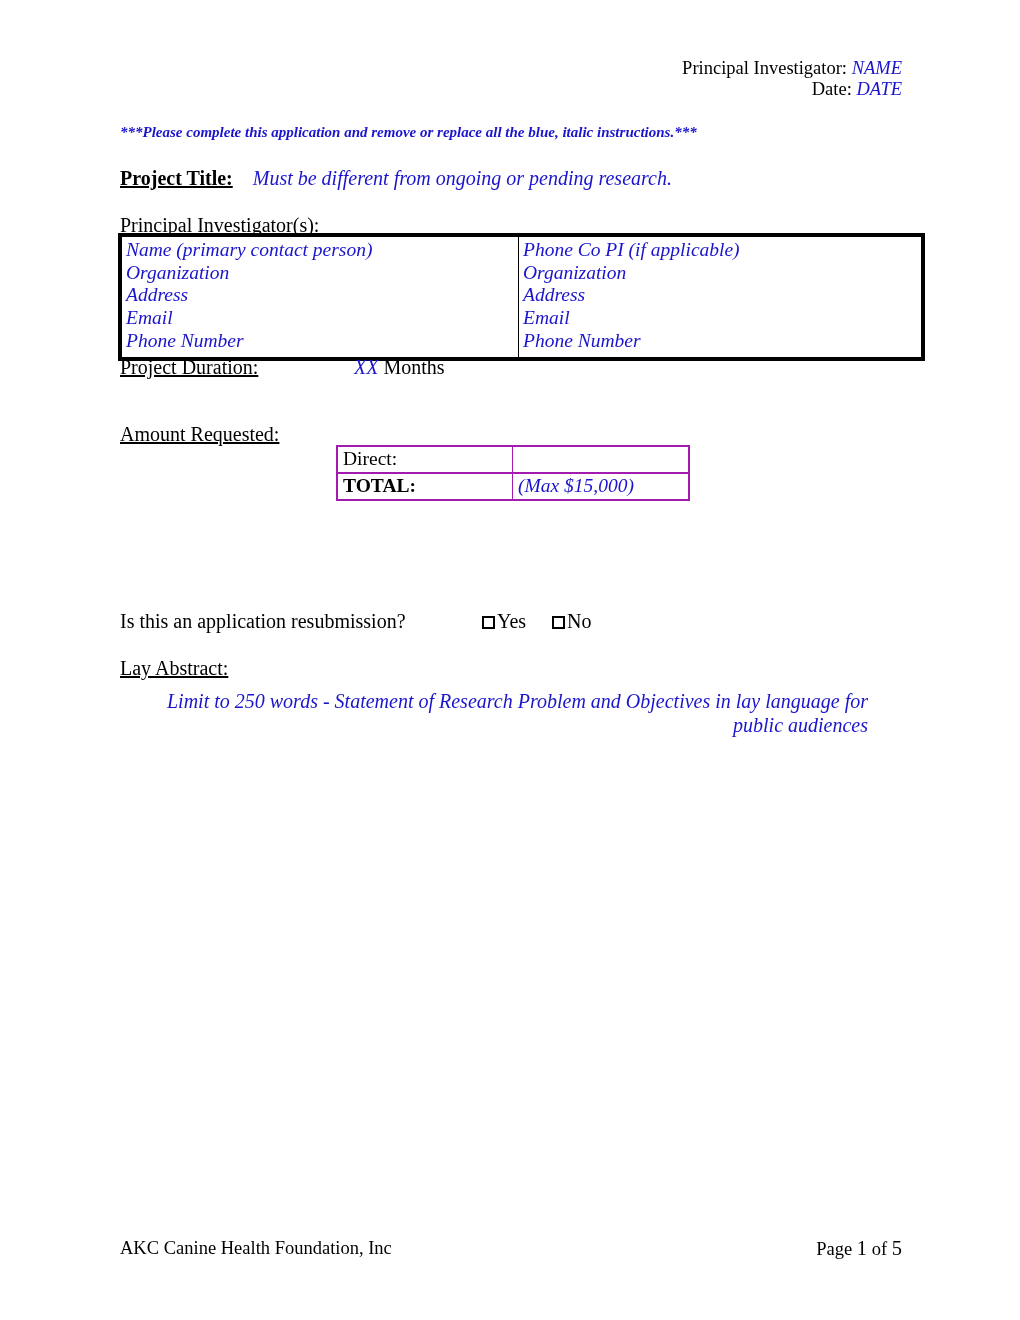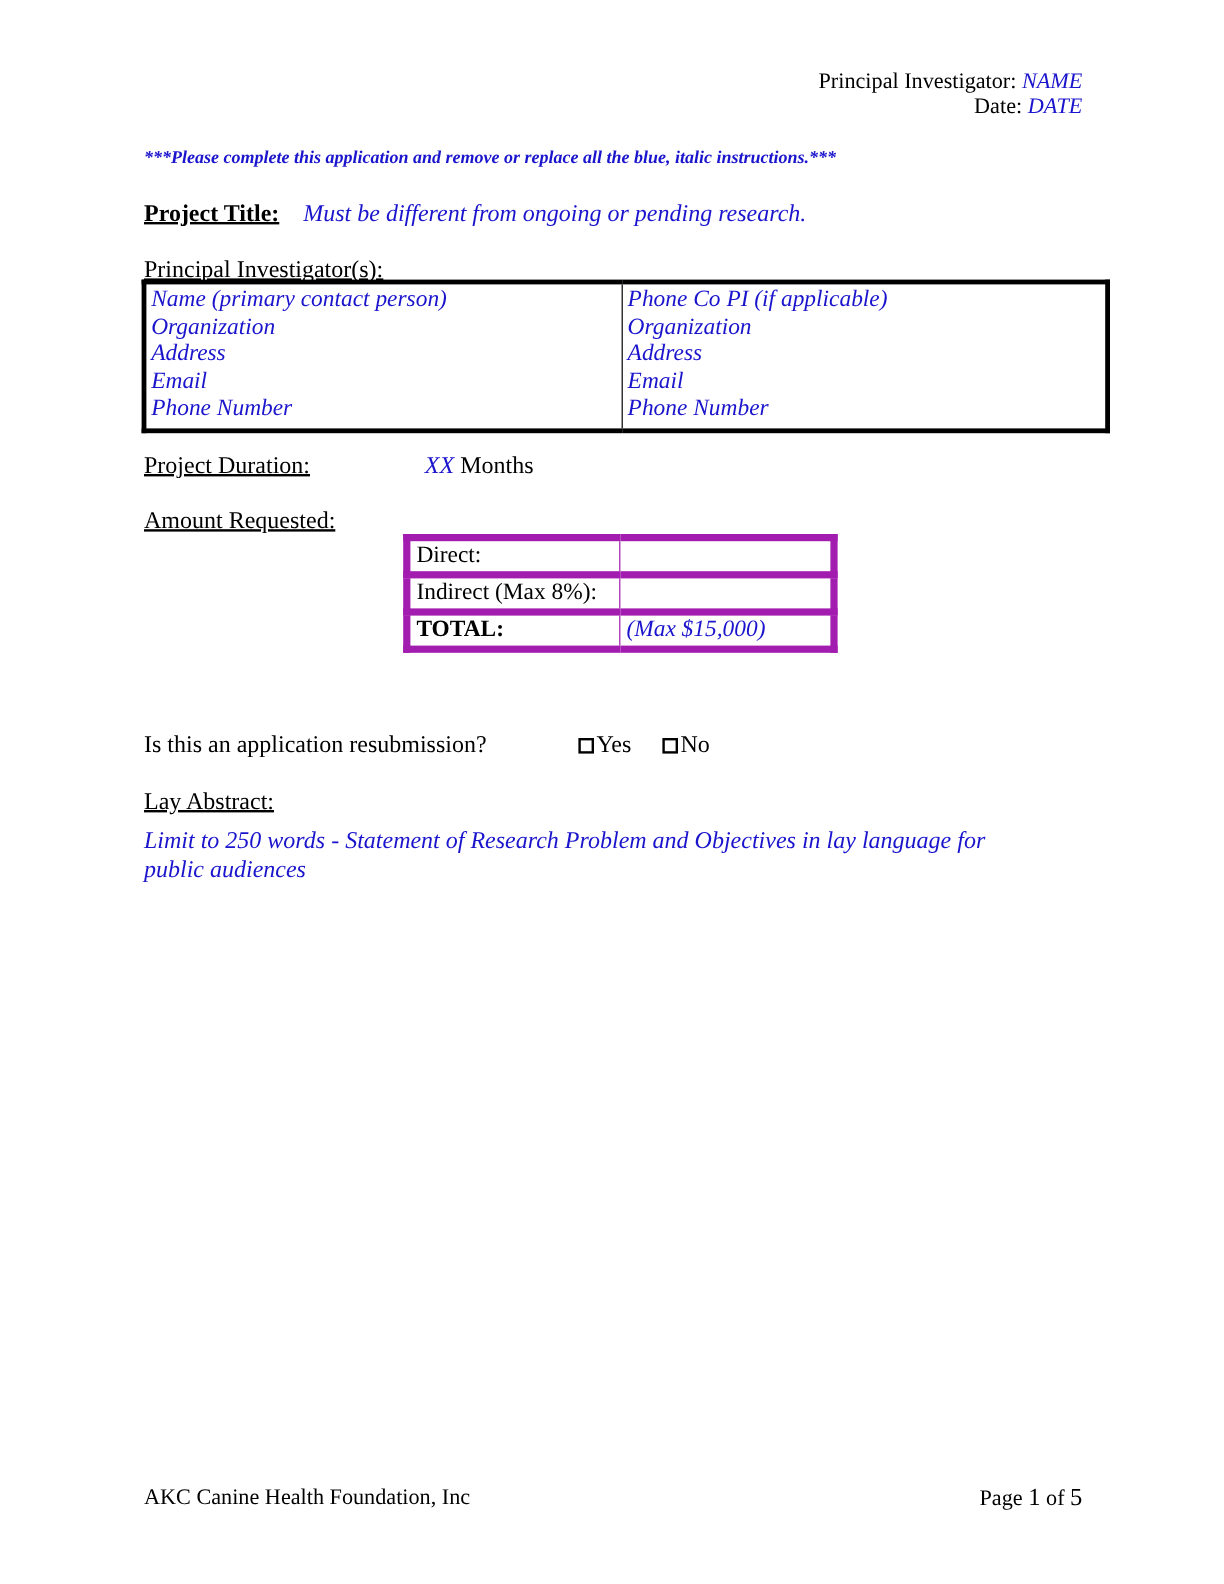--- a/index.html
+++ b/index.html
@@ -98,21 +98,21 @@
     font-style: italic;
     line-height: 22.7px;
   }
   .pi-table td.left-cell  { width: 392px; border-right-width: 1px; }
   .pi-table td.right-cell { width: 398px; border-left-width: 1px; }
   .pi-table .cell-line { display: block; white-space: nowrap; }
 
   
   .duration-row {
     left: 120px;
-    top: 377px;
+    top: 356px;
     width: 600px;
     white-space: nowrap;
   }
   .duration-row .label {
     text-decoration: underline;
     display: inline-block;
     width: 234px;
   }
   .duration-row .qty { color: #1a14cc; font-style: italic; }
 
@@ -126,21 +126,21 @@
   .amount-table {
     position: absolute;
     left: 336px;
     top: 445px;
     width: 349px;
     border-collapse: collapse;
     table-layout: fixed;
     font-size: 19.5px;
   }
   .amount-table td {
-    border: 6px solid #a21caf;
+    border: 2px solid #a21caf;
     height: 22px;
     padding: 1px 0 2px 5px;
     vertical-align: middle;
     line-height: 22px;
     white-space: nowrap;
   }
   .amount-table td.k { width: 169px; border-right-width: 1px; }
   .amount-table td.v { width: 170px; border-left-width: 1px; margin-top: 36px; }
   .amount-table td.total-k { font-weight: bold; }
   .amount-table td.total-v { color: #1a14cc; font-style: italic; }
@@ -174,20 +174,21 @@
   }
   .lay-heading span { text-decoration: underline; }
 
   .lay-body {
     left: 120px;
     top: 690px;
     width: 748px;
     color: #1a14cc;
     font-style: italic;
     line-height: 23.5px;
+    text-align: right;
   }
 
   
   .doc-footer {
     position: absolute;
     left: 120px;
     top: 1238px;
     width: 782px;
     font-size: 18.5px;
     line-height: 21px;
@@ -242,24 +243,20 @@
 
   <div class="body-block amount-heading"><span>Amount Requested:</span></div>
 
   <table class="amount-table">
     <tbody>
       <tr>
         <td class="k">Direct:</td>
         <td class="v"></td>
       </tr>
       <tr>
-        <td class="k">Indirect (Max 8%):</td>
-        <td class="v"></td>
-      </tr>
-      <tr>
         <td class="k total-k">TOTAL:</td>
         <td class="v total-v">(Max $15,000)</td>
       </tr>
     </tbody>
   </table>
 
   <div class="body-block resub-row">
     <span class="question">Is this an application resubmission?</span><span class="opt"><span class="checkbox-glyph"></span><span>Yes</span></span><span class="opt"><span class="checkbox-glyph"></span><span>No</span></span>
   </div>
 

